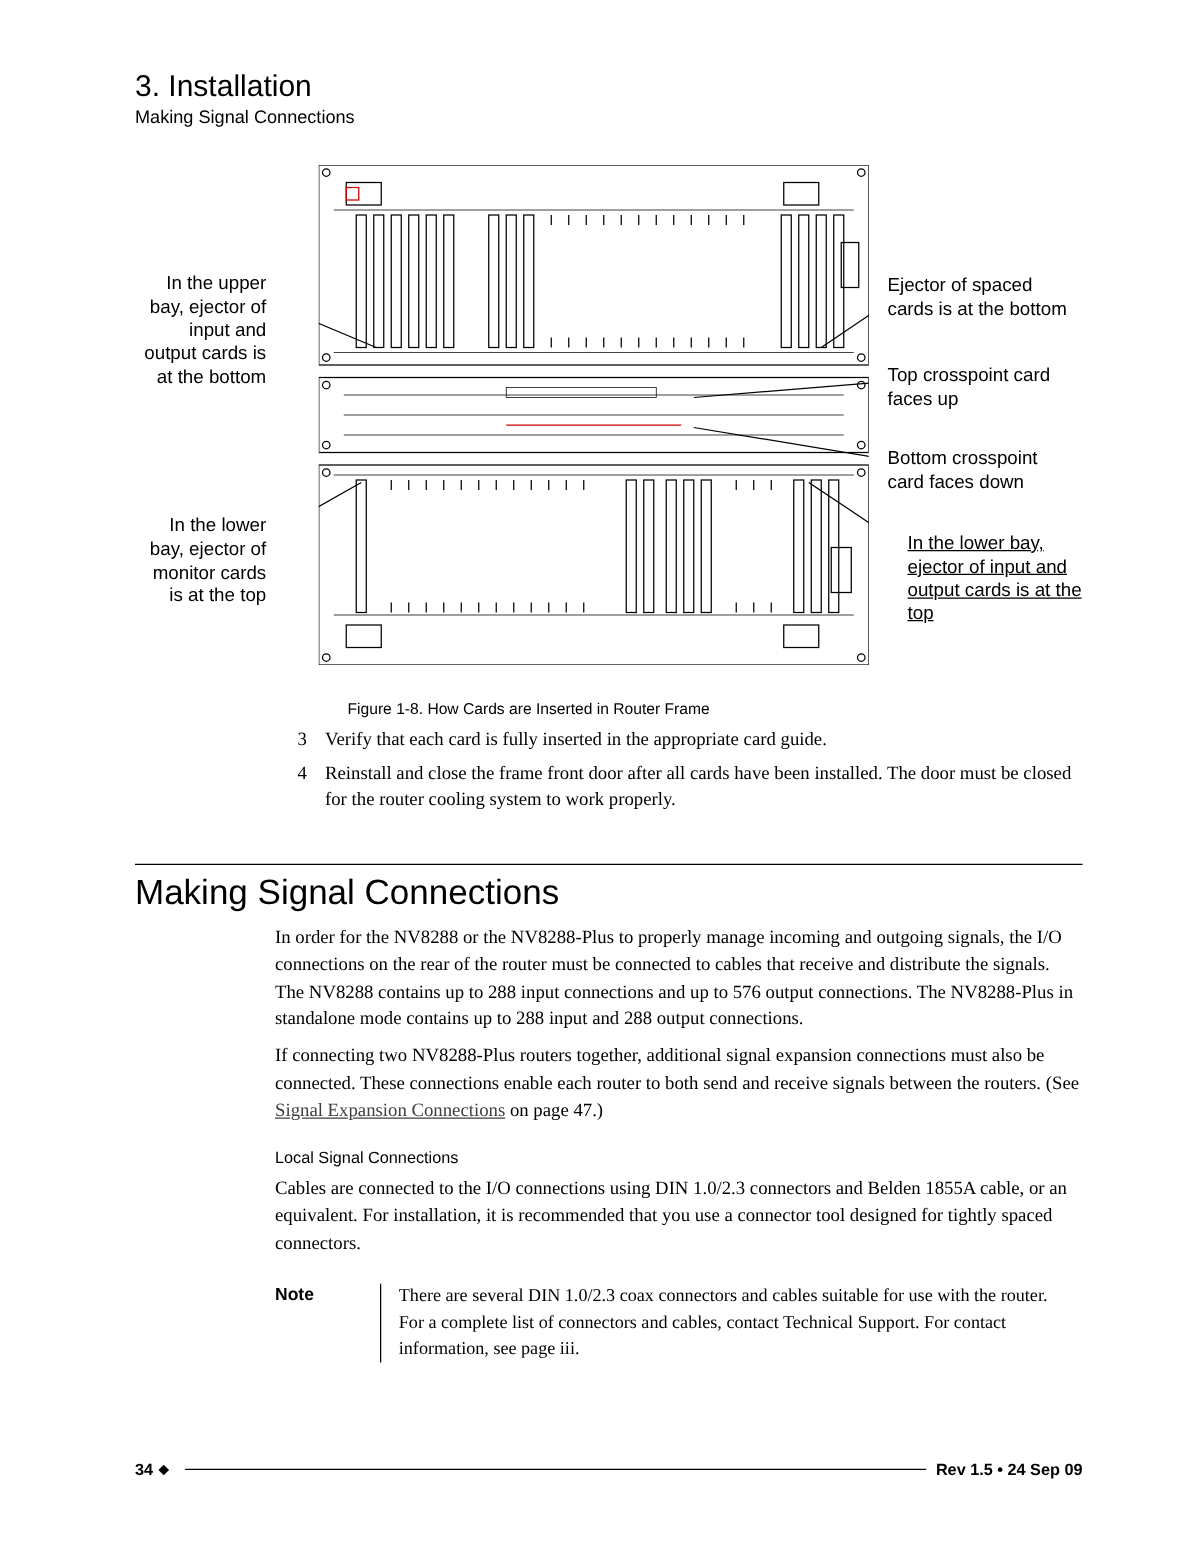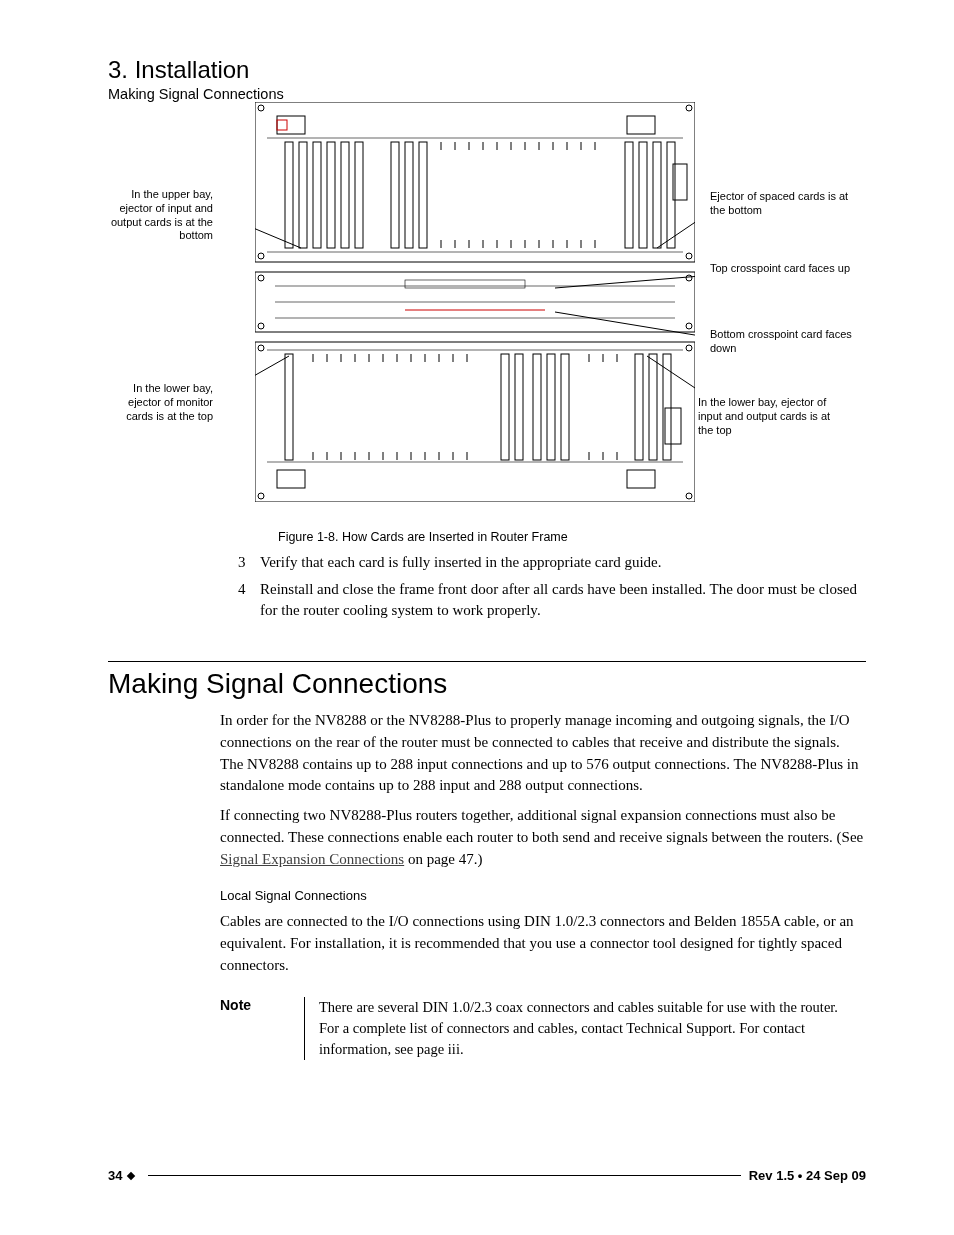--- a/index.html
+++ b/index.html
@@ -27,22 +27,23 @@
     font-weight: 400;
     font-size: 14.5px;
     margin-top: 2px;
   }
 
   
   .figure-wrap {
     position: relative;
     width: 760px;
     height: 420px;
-    font-family: "Segoe UI", "Myriad Pro", Arial, sans-serif;
-    font-size: 11px;
+    margin-top: 30px;
+    font-family: "Segoe UI", "Myriad Pro", Arial, sans-serif;
+    font-size: 15px;
   }
   .diagram { position: absolute; left: 147px; top: 0; }
   .diagram rect, .diagram line, .diagram circle, .diagram polyline { stroke:#000; fill:none; stroke-width:1; }
   .diagram .thin { stroke-width:0.6; }
   .diagram .screw { fill:#fff; }
   .callout { stroke:#cc0000; stroke-width:1; fill:none; }
   .label {
     position: absolute;
     line-height: 1.25;
   }
@@ -283,21 +284,21 @@
 
       <polyline class="callout" points="470,306 392,254"></polyline>
     </svg>
 
     <div class="label left" style="left:0; top:86px; width:105px;">In the upper bay, ejector of input and output cards is at the bottom</div>
     <div class="label left" style="left:0; top:280px; width:105px;">In the lower bay, ejector of monitor cards is at the top</div>
 
     <div class="label right" style="left:602px; top:88px;  width:150px;">Ejector of spaced cards is at the bottom</div>
     <div class="label right" style="left:602px; top:160px; width:150px;">Top crosspoint card faces up</div>
     <div class="label right" style="left:602px; top:226px; width:150px;">Bottom crosspoint card faces down</div>
-    <div class="label right" style="left:590px; top:294px; width:150px;">In the lower bay, ejector of input and output cards is at the top</div>
+    <div class="label right" style="left:618px; top:294px; width:150px;text-decoration:underline;">In the lower bay, ejector of input and output cards is at the top</div>
   </div>
 
   <div class="caption">Figure 1-8. How Cards are Inserted in Router Frame</div>
 
   <div class="steps">
     <div class="step">
       <div class="num">3</div>
       <div>Verify that each card is fully inserted in the appropriate card guide.</div>
     </div>
     <div class="step">

